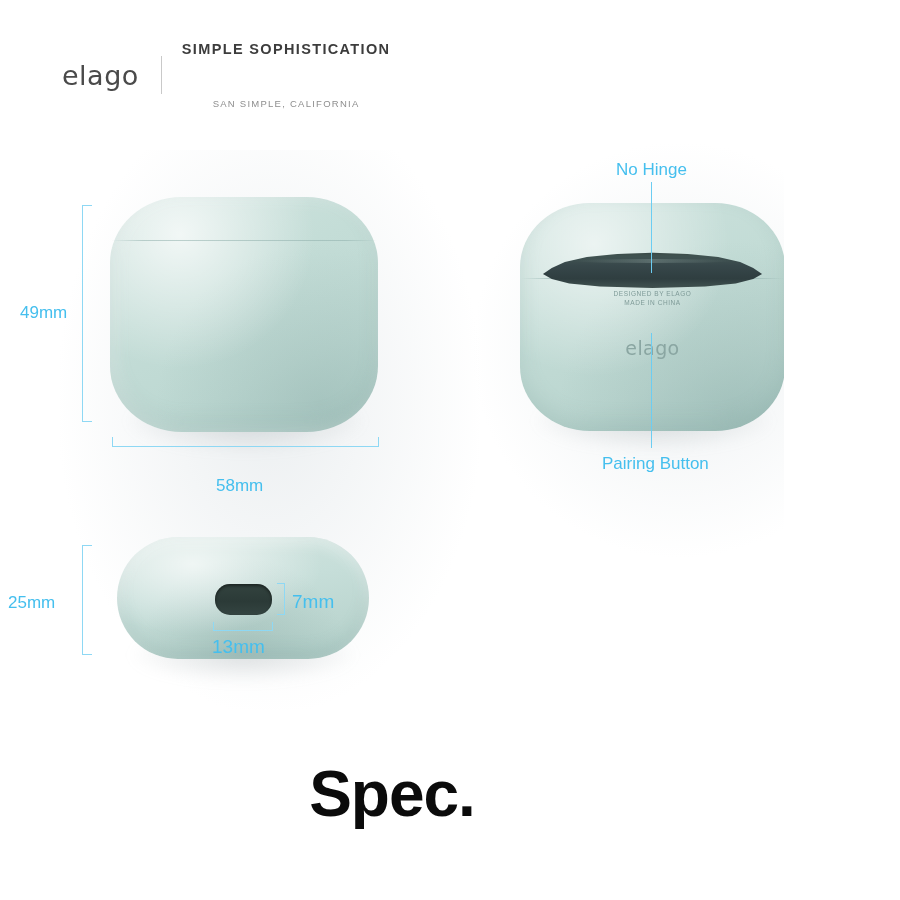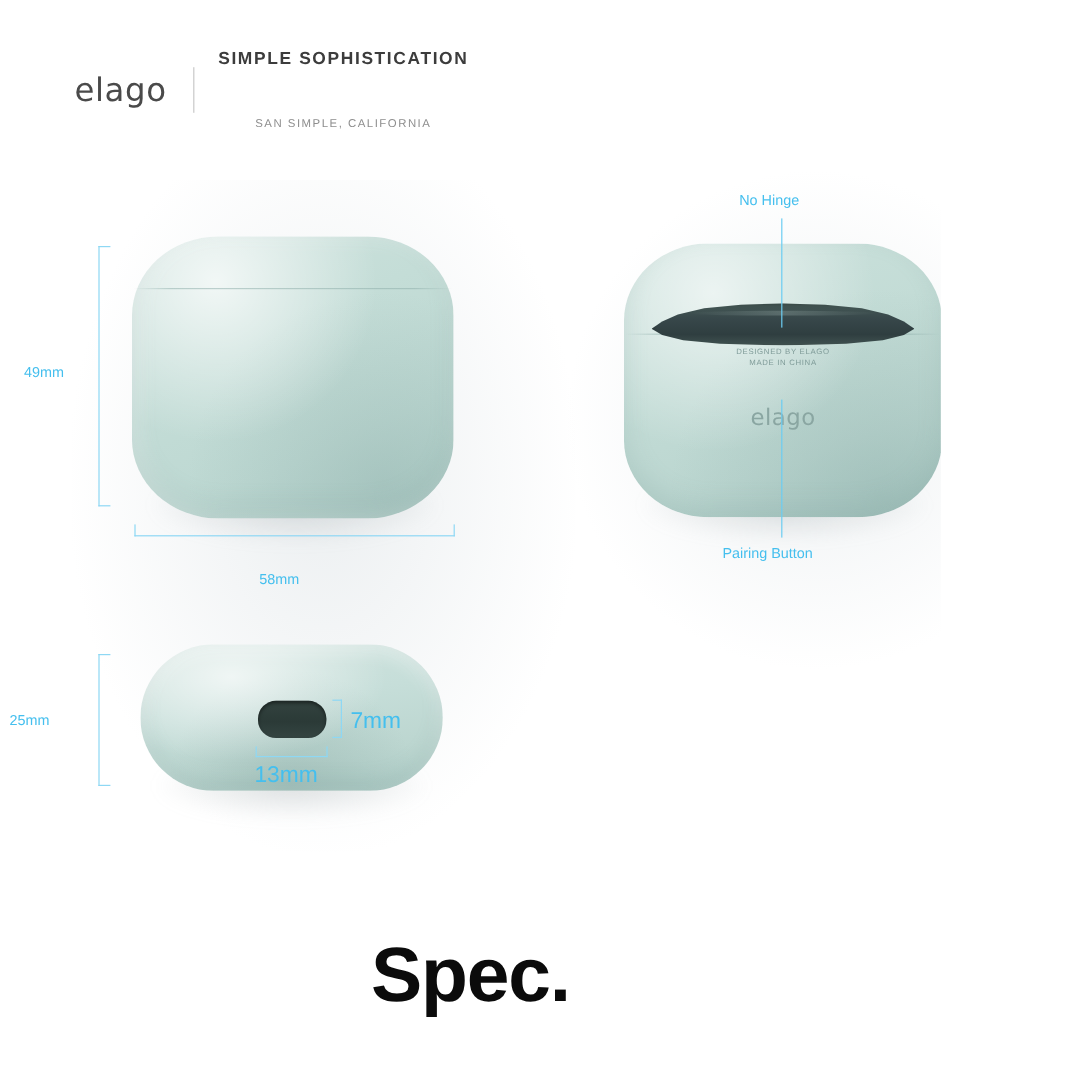--- a/index.html
+++ b/index.html
@@ -195,21 +195,21 @@
     height: 31px;
     border-radius: 15px;
     background: linear-gradient(180deg, #33433f 0%, #2b3a37 55%, #344441 100%);
     box-shadow: inset 0 2px 3px rgba(0,0,0,.45);
   }
 
   
   .ann-label {
     position: absolute;
     color: #45bfee;
-    font-size: 12px;
+    font-size: 17px;
     white-space: nowrap;
     font-family: "Liberation Sans", sans-serif;
   }
   .ann-label.small { font-size: 19px; }
   .ann-line-v {
     position: absolute;
     width: 1.4px;
     background: #6ccdf2;
   }
   
@@ -239,21 +239,20 @@
     position: absolute;
     left: 0;
     right: 0;
     top: 757px;
     text-align: center;
     font-size: 64px;
     font-weight: bold;
     color: #0b0b0b;
     letter-spacing: -1px;
     font-family: "Liberation Sans", sans-serif;
-    margin-top: 18px;
   }
 </style>
 </head>
 <body>
 
 <div id="page">
 
   <div class="wash wash-a"></div>
   <div class="wash wash-b"></div>
 

